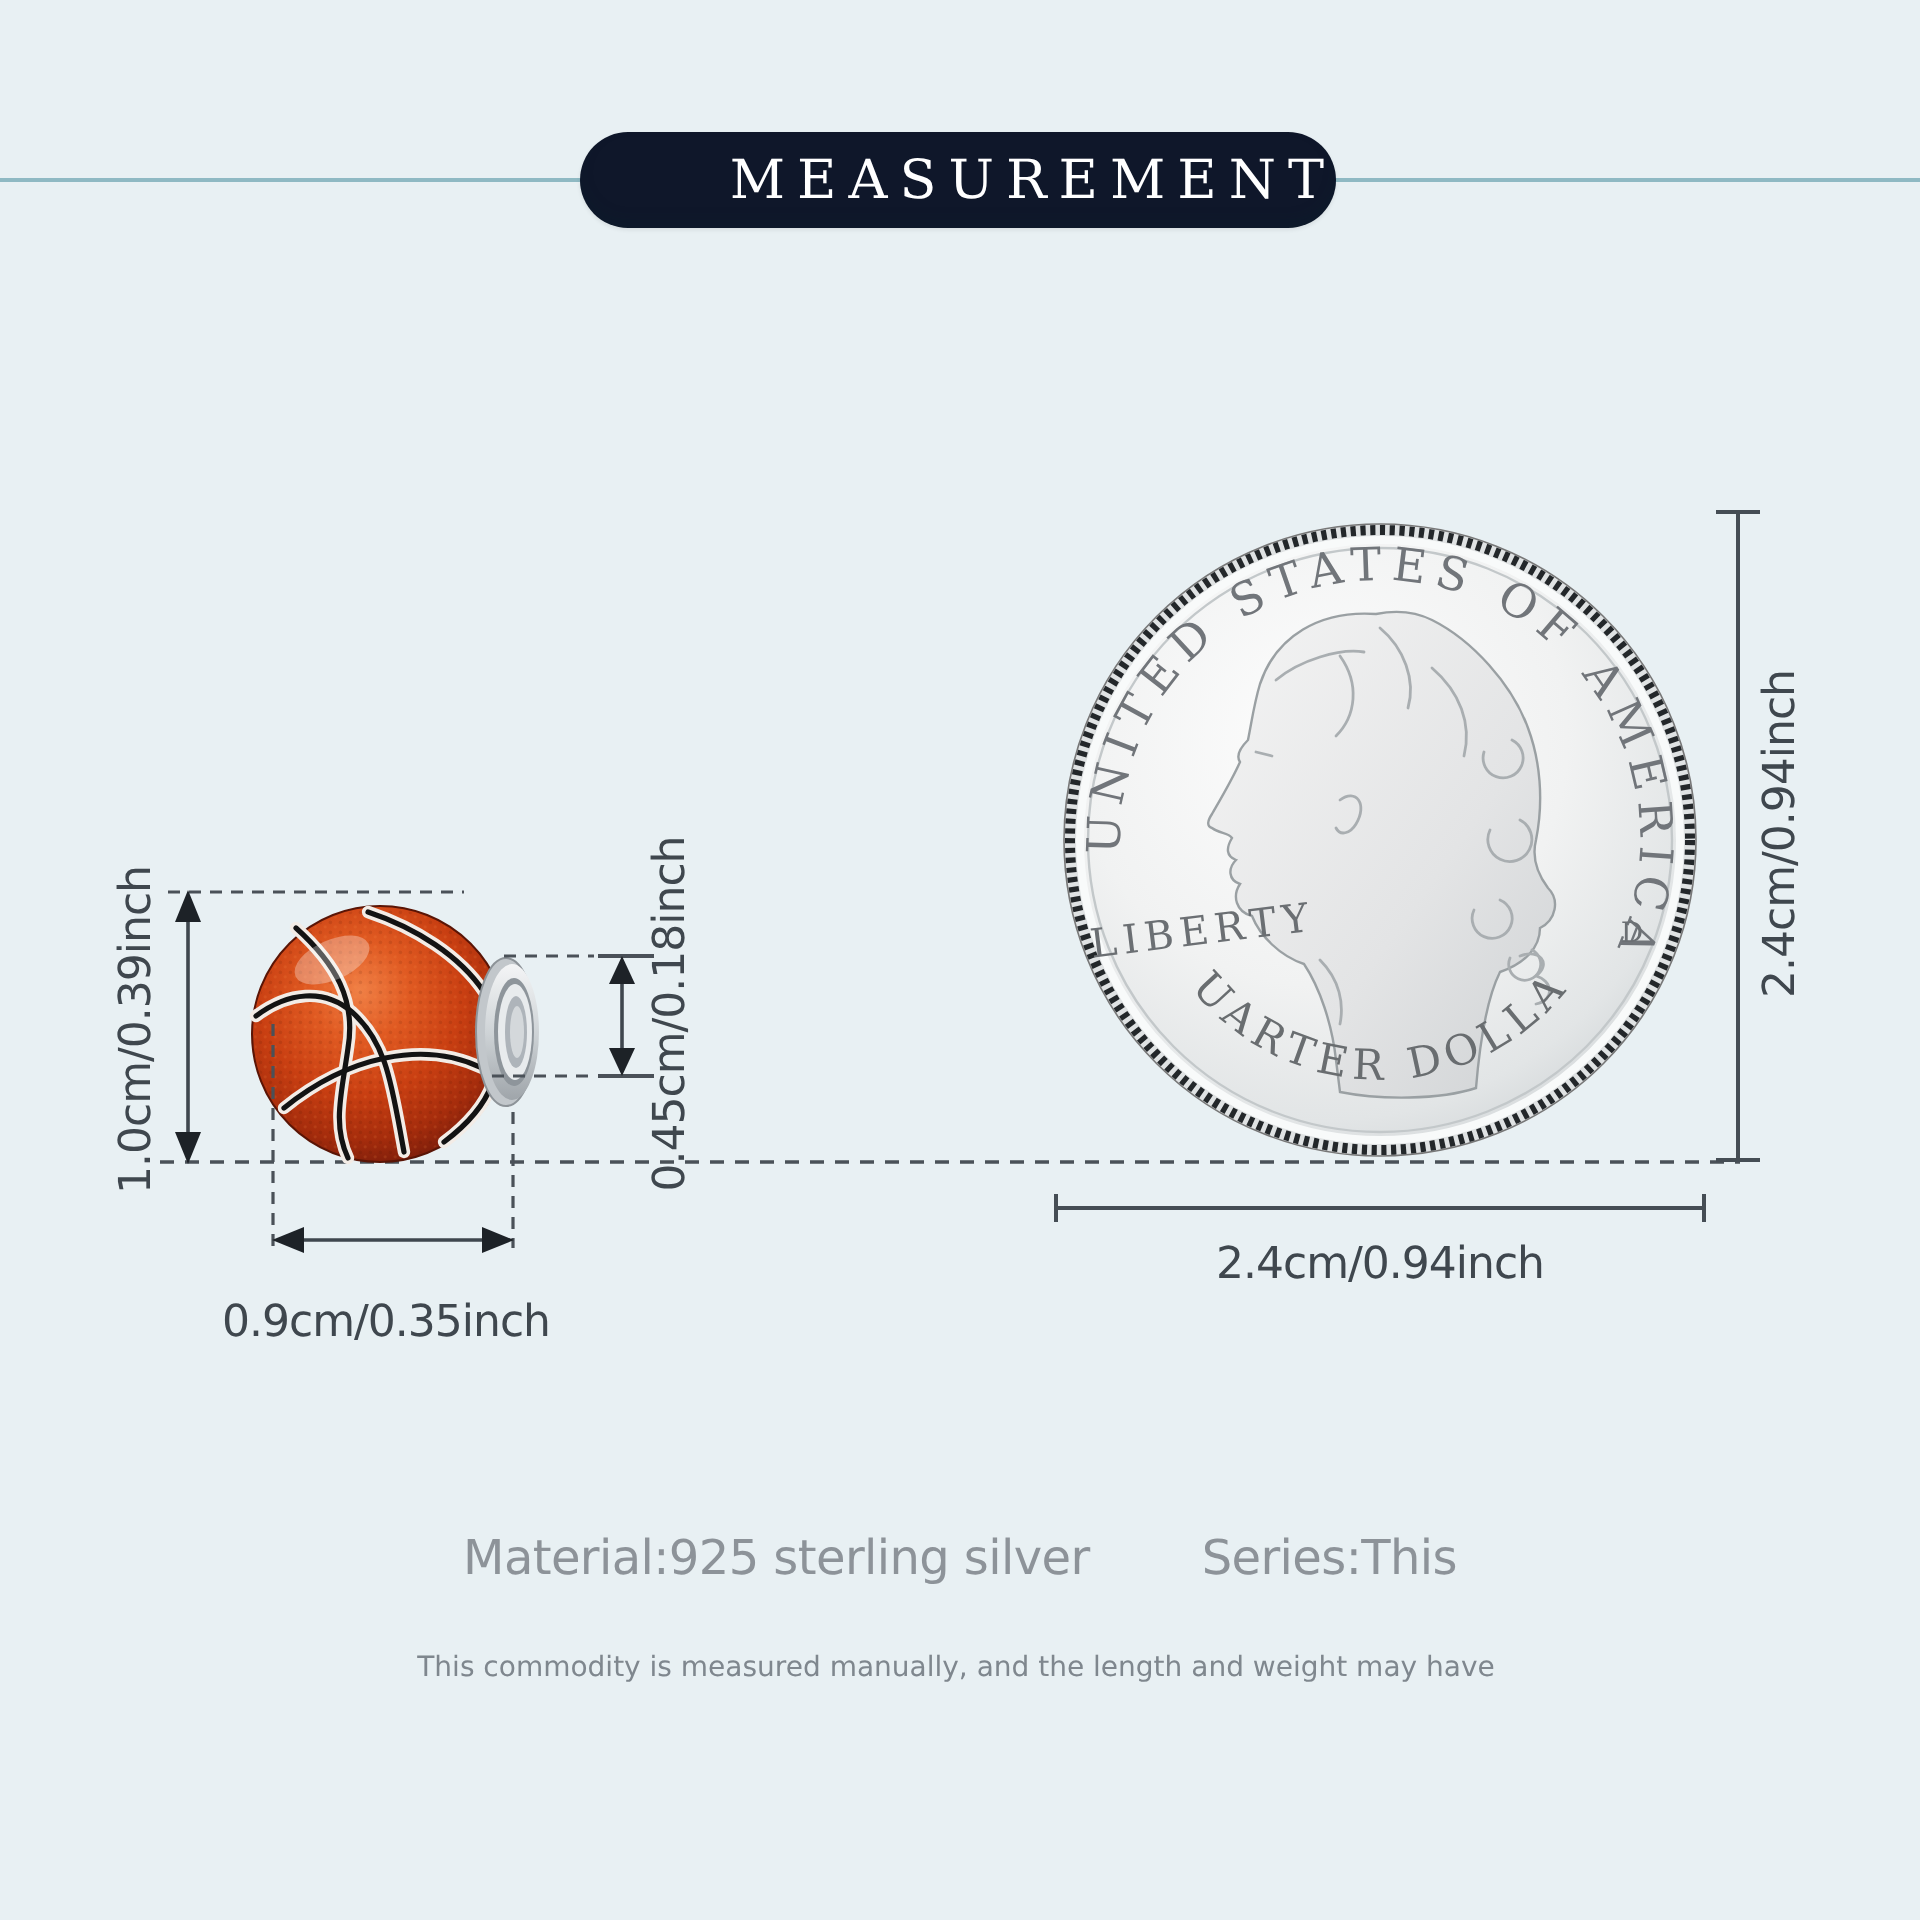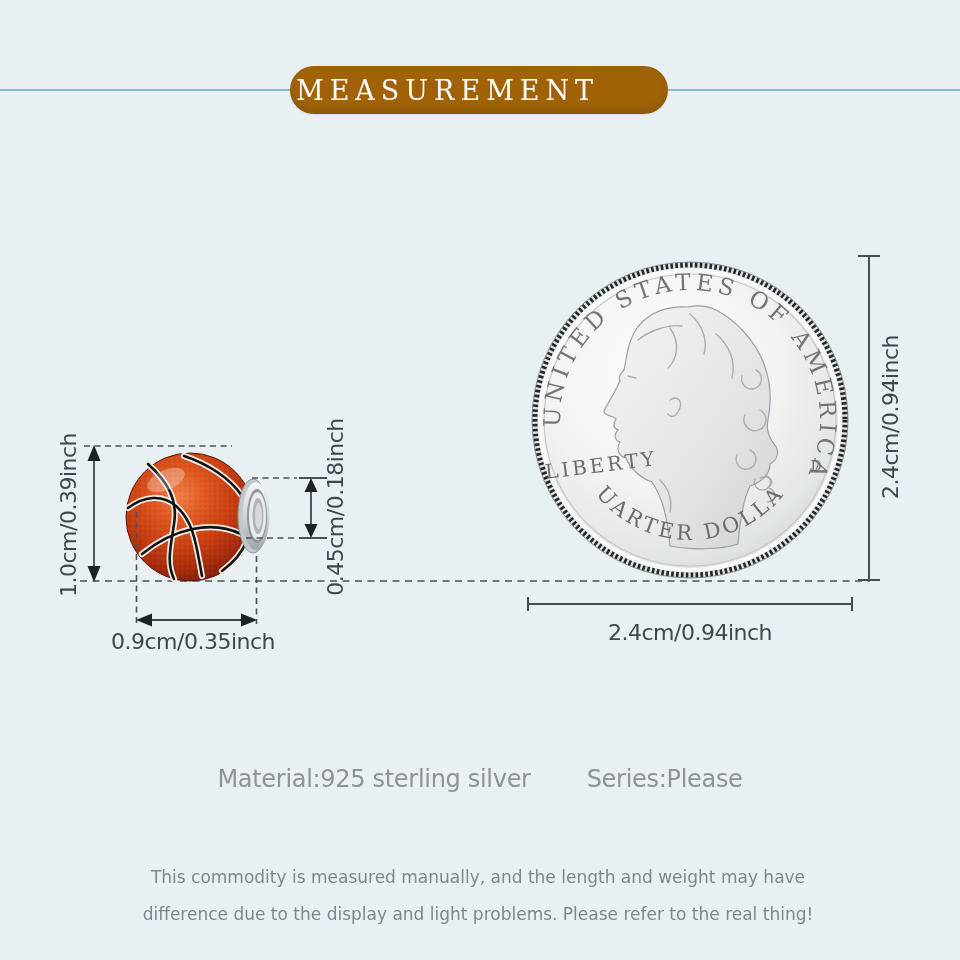--- a/index.html
+++ b/index.html
@@ -3,40 +3,40 @@
 <meta charset="utf-8">
 <style>
   html,body{margin:0;padding:0;}
   .stage{
     position:relative;width:960px;height:960px;background:#e8f0f3;overflow:hidden;
     font-family:"DejaVu Sans","Liberation Sans",sans-serif;
   }
   .header-line{position:absolute;left:0;top:89px;width:960px;height:2px;background:#8fb9c3;}
   .header-pill{
     position:absolute;left:290px;top:66px;width:378px;height:48px;border-radius:24px;
-    background:#a16207;box-shadow:inset 0 -4px 7px rgba(0,40,50,.15), 0 1px 2px rgba(0,0,0,.08);
-    display:flex;align-items:center;justify-content:flex-start;
+    background:#0f172a;box-shadow:inset 0 -4px 7px rgba(0,40,50,.15), 0 1px 2px rgba(0,0,0,.08);
+    display:flex;align-items:center;justify-content:flex-end;
   }
   .header-pill span{
     font-family:"DejaVu Serif","Liberation Serif",serif;
     font-size:27px;letter-spacing:6px;color:#ffffff;padding-left:6px;
   }
   .scene{position:absolute;left:0;top:0;}
   .dim-label{
     position:absolute;font-size:22px;color:#3f474e;text-align:center;white-space:nowrap;
     letter-spacing:-0.5px;
   }
   .rot{transform:rotate(-90deg);transform-origin:center;}
   .spec-row{
     position:absolute;left:0;top:765px;width:960px;display:flex;justify-content:center;gap:56px;
     font-size:24px;color:#8d9399;letter-spacing:-0.3px;
   }
   .disclaimer{
     position:absolute;left:0;top:816px;width:956px;text-align:center;
-    font-size:17px;color:#7f878e;line-height:37px;margin-top:43px;
+    font-size:14px;color:#7f878e;line-height:37px;
   }
 </style>
 </head>
 <body>
 
 <div class="stage">
 
   <div class="header-line"></div>
   <div class="header-pill">
     <span>MEASUREMENT</span>
@@ -199,28 +199,27 @@
 
       <g stroke="#454d54" stroke-width="2">
         <line x1="528" y1="604" x2="852" y2="604"></line>
         <line x1="528" y1="597" x2="528" y2="611"></line>
         <line x1="852" y1="597" x2="852" y2="611"></line>
       </g>
     </g>
   </svg>
 
   <div class="dim-label rot" style="left:-31px;top:501px;width:200px;height:28px;line-height:28px;">1.0cm/0.39inch</div>
-  <div class="dim-label" style="left:83px;top:629px;width:220px;">0.9cm/0.35inch</div>
+  <div class="dim-label" style="left:83px;top:649px;width:220px;">0.9cm/0.35inch</div>
   <div class="dim-label rot" style="left:236px;top:493px;width:200px;height:28px;line-height:28px;">0.45cm/0.18inch</div>
   <div class="dim-label rot" style="left:791px;top:403px;width:200px;height:28px;line-height:28px;">2.4cm/0.94inch</div>
   <div class="dim-label" style="left:580px;top:620px;width:220px;">2.4cm/0.94inch</div>
 
   <div class="spec-row">
     <span>Material:925 sterling silver</span>
-    <span>Series:Please</span>
+    <span>Series:This</span>
   </div>
 
   <div class="disclaimer">
     <div>This commodity is measured manually, and the length and weight may have</div>
-    <div>difference due to the display and light problems. Please refer to the real thing!</div>
   </div>
 
 </div>
 
 </body></html>

